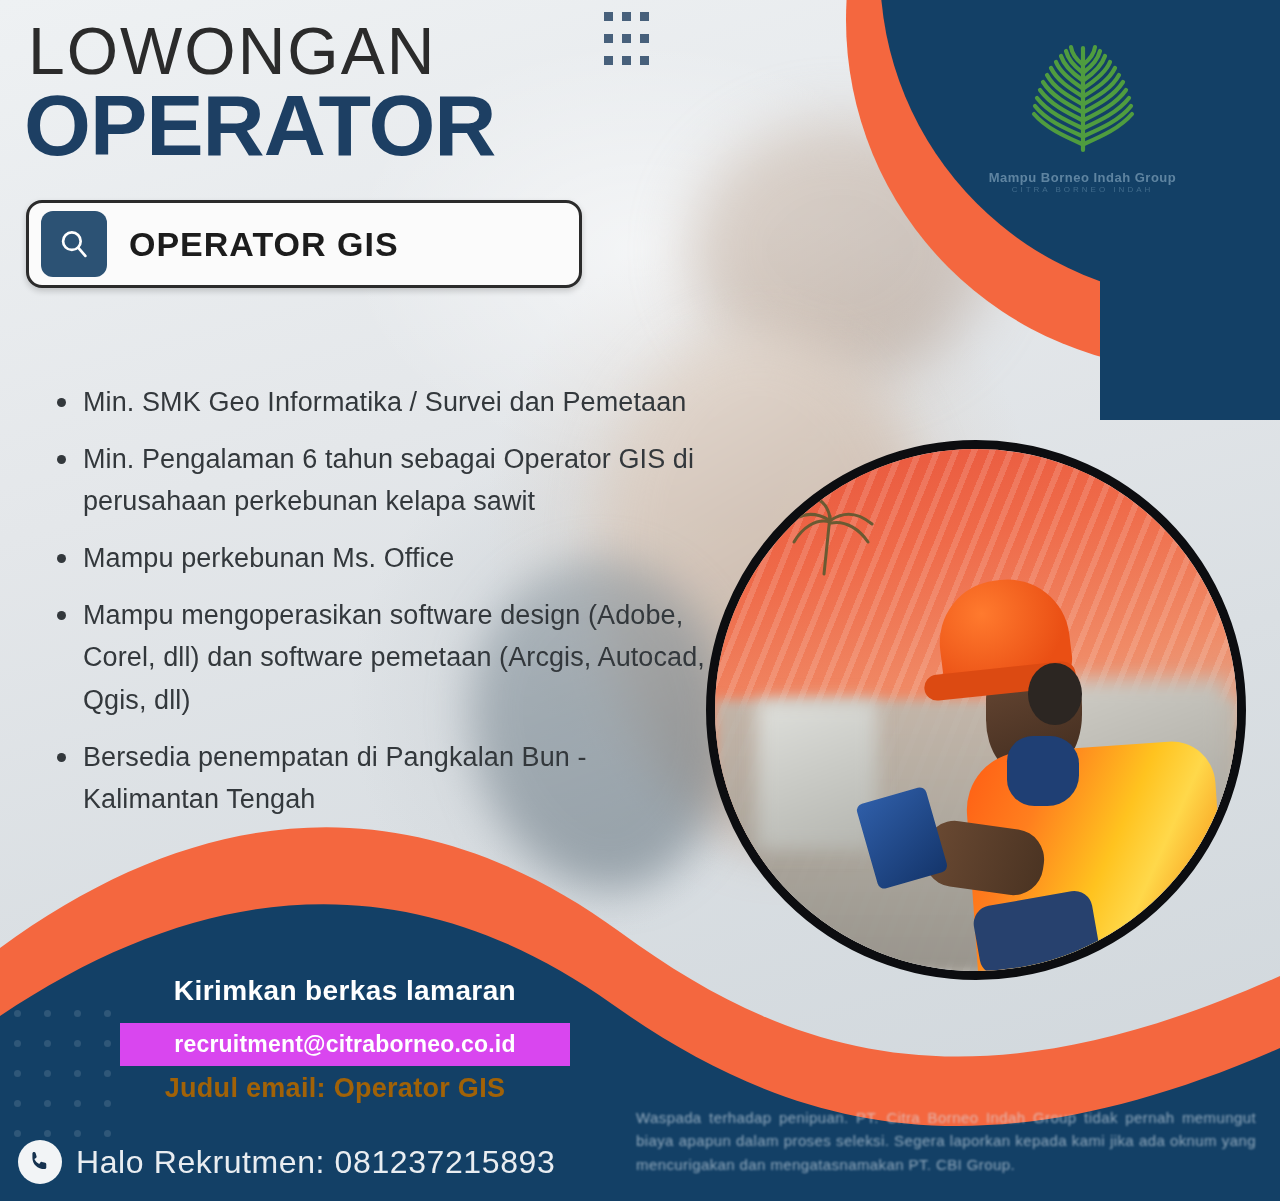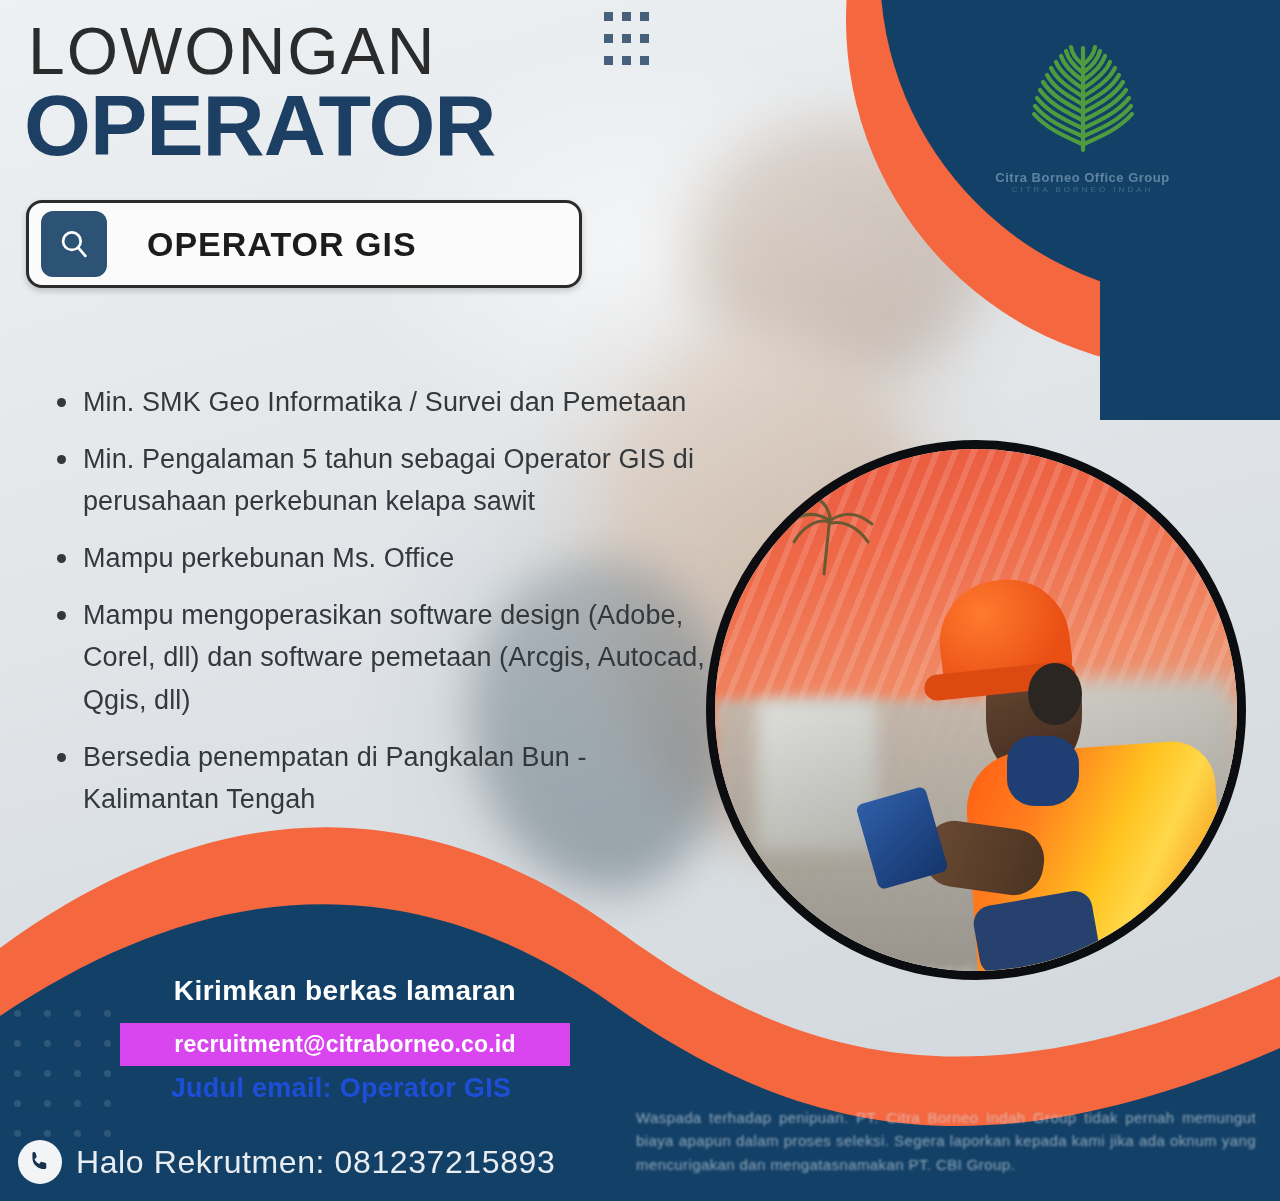--- a/index.html
+++ b/index.html
@@ -155,21 +155,21 @@
   .search-icon-box {
     width: 66px; height: 66px;
     background: #2c5274;
     border-radius: 12px;
     display: flex;
     align-items: center;
     justify-content: center;
     flex: 0 0 auto;
   }
   .search-query {
-    margin-left: 40px;
+    margin-left: 22px;
     font-size: 34px;
     font-weight: 800;
     letter-spacing: 1px;
     color: #1c1c1c;
   }
 
   
   .qual-heading {
     position: absolute;
     left: 28px; top: 318px;
@@ -370,26 +370,26 @@
     text-align: center;
     background: #d946ef;
     color: #ffffff;
     font-size: 23px;
     font-weight: 700;
     letter-spacing: .2px;
     z-index: 8;
   }
   .subject-line {
     position: absolute;
-    left: 116px; top: 1073px;
+    left: 110px; top: 1073px;
     width: 450px;
     text-align: center;
     font-size: 27px;
     font-weight: 700;
-    color: #1d4ed8;
+    color: #a16207;
     letter-spacing: .3px;
     z-index: 8;
   }
   .halo-row {
     position: absolute;
     left: 18px; top: 1140px;
     display: flex;
     align-items: center;
     gap: 14px;
     z-index: 8;
@@ -457,21 +457,21 @@
         <path d="M76 102 C92 94 108 86 118 72"></path>
         <path d="M76 94 C91 86 106 78 115 64"></path>
         <path d="M76 86 C90 78 104 70 111 57"></path>
         <path d="M76 78 C89 70 101 62 107 50"></path>
         <path d="M76 70 C88 62 98 54 102 44"></path>
         <path d="M76 62 C86 55 94 47 97 38"></path>
         <path d="M76 54 C84 48 90 41 92 33"></path>
         <path d="M76 46 C82 41 86 36 87 29"></path>
       </g>
     </svg>
-    <div class="logo-text">Citra Borneo Office Group</div>
+    <div class="logo-text">Mampu Borneo Indah Group</div>
     <div class="logo-sub">CITRA BORNEO INDAH</div>
   </div>
 
   <div class="dots-top">
     <i></i>
       <i></i>
       <i></i>
       <i></i>
       <i></i>
       <i></i>
@@ -488,21 +488,21 @@
       <svg width="34" height="34" viewBox="0 0 24 24" fill="none" stroke="#ffffff" stroke-width="1.9">
         <circle cx="10.5" cy="10" r="6.2"></circle>
         <line x1="15.1" y1="14.8" x2="20" y2="20.4" stroke-linecap="round"></line>
       </svg>
     </span>
     <span class="search-query">OPERATOR GIS</span>
   </div>
 
   <ul class="qual-list">
     <li>Min. SMK Geo Informatika / Survei dan Pemetaan</li>
-    <li>Min. Pengalaman 5 tahun sebagai Operator GIS di perusahaan perkebunan kelapa sawit</li>
+    <li>Min. Pengalaman 6 tahun sebagai Operator GIS di perusahaan perkebunan kelapa sawit</li>
     <li>Mampu perkebunan Ms. Office</li>
     <li>Mampu mengoperasikan software design (Adobe, Corel, dll) dan software pemetaan (Arcgis, Autocad, Qgis, dll)</li>
     <li>Bersedia penempatan di Pangkalan Bun - Kalimantan Tengah</li>
   </ul>
 
   <svg class="wave" viewBox="0 0 1280 421" preserveAspectRatio="none">
     <path d="M0,168 C210,14 420,6 620,152 C800,284 980,330 1280,196 L1280,421 L0,421 Z" fill="#f4673f"></path>
     <path d="M0,236 C215,92 418,86 612,224 C798,356 988,396 1280,268 L1280,421 L0,421 Z" fill="#134066"></path>
   </svg>
 

